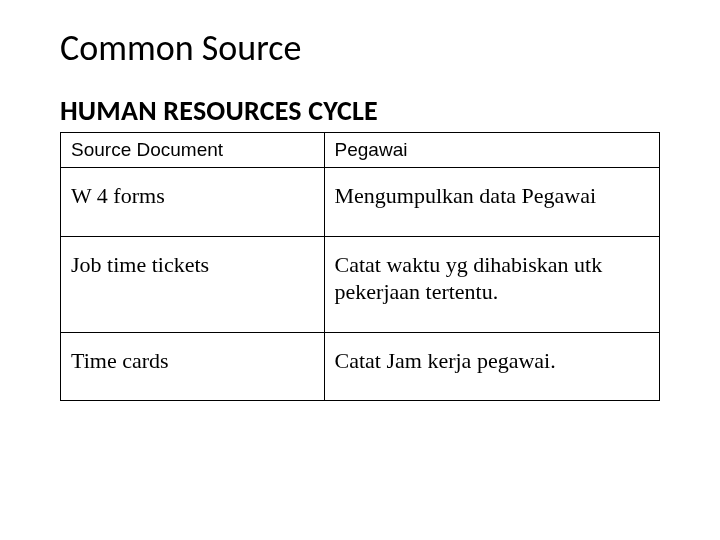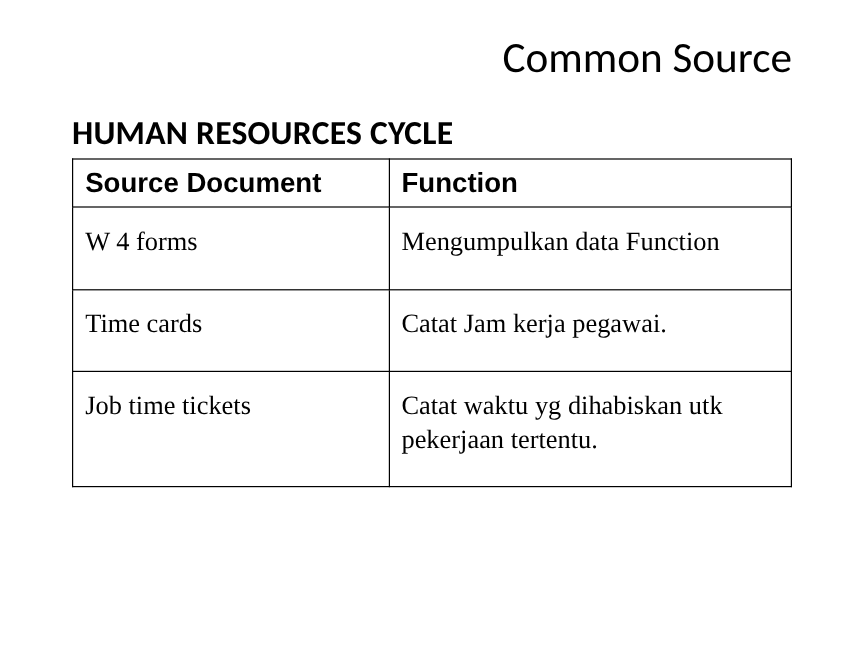--- a/index.html
+++ b/index.html
@@ -12,21 +12,21 @@
     color: #000000;
   }
   .slide {
     width: 720px;
     height: 540px;
     position: relative;
     box-sizing: border-box;
     padding: 28px 60px 40px 60px;
   }
   .title {
-    text-align: right;
+    text-align: left;
     font-size: 36px;
     line-height: 1.15;
     font-weight: 400;
     margin: 0 0 24px 0;
   }
   .subtitle {
     text-align: left;
     font-size: 28px;
     font-weight: 700;
     margin: 0 0 4px 0;
@@ -35,22 +35,22 @@
   table.doc-table {
     width: 100%;
     border-collapse: collapse;
     table-layout: fixed;
   }
   table.doc-table col.c1 { width: 44%; }
   table.doc-table col.c2 { width: 56%; }
   table.doc-table th {
     text-align: left;
     font-family: "Arial", sans-serif;
-    font-weight: 700;
-    font-size: 23px;
+    font-weight: 400;
+    font-size: 19px;
     padding: 6px 10px 6px 10px;
     border-top: 1.5px solid #000;
     border-bottom: 1.5px solid #000;
     border-left: 1.5px solid #000;
     border-right: 1.5px solid #000;
     vertical-align: top;
   }
   table.doc-table td {
     text-align: left;
     font-family: "Times New Roman", serif;
@@ -75,32 +75,32 @@
   <h2 class="subtitle">HUMAN RESOURCES CYCLE</h2>
 
   <table class="doc-table">
     <colgroup>
       <col class="c1">
         <col class="c2">
     </colgroup>
     <thead>
       <tr>
         <th>Source Document</th>
-        <th>Function</th>
+        <th>Pegawai</th>
       </tr>
     </thead>
     <tbody>
       <tr>
         <td>W 4 forms</td>
-        <td>Mengumpulkan data Function</td>
+        <td>Mengumpulkan data Pegawai</td>
+      </tr>
+      <tr>
+        <td>Job time tickets</td>
+        <td>Catat waktu yg dihabiskan utk pekerjaan tertentu.</td>
       </tr>
       <tr>
         <td>Time cards</td>
         <td>Catat Jam kerja pegawai.</td>
-      </tr>
-      <tr>
-        <td>Job time tickets</td>
-        <td>Catat waktu yg dihabiskan utk pekerjaan tertentu.</td>
       </tr>
     </tbody>
   </table>
 
 </div>
 
 </body></html>

